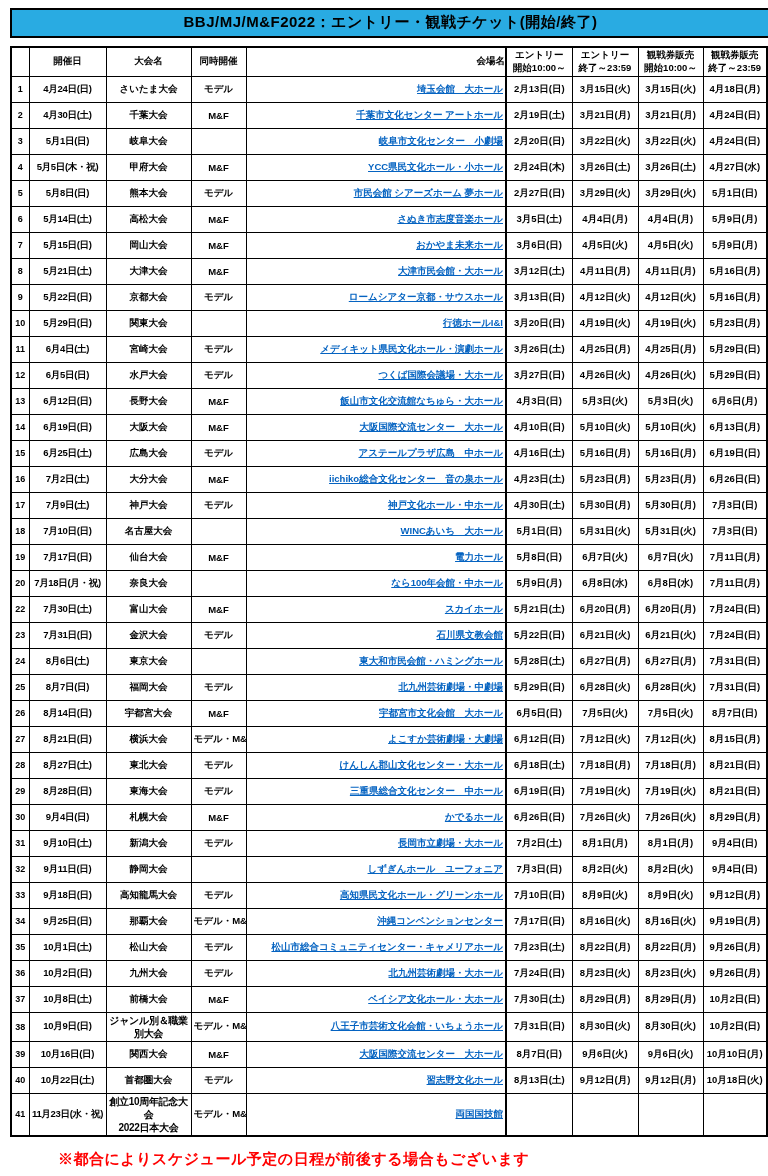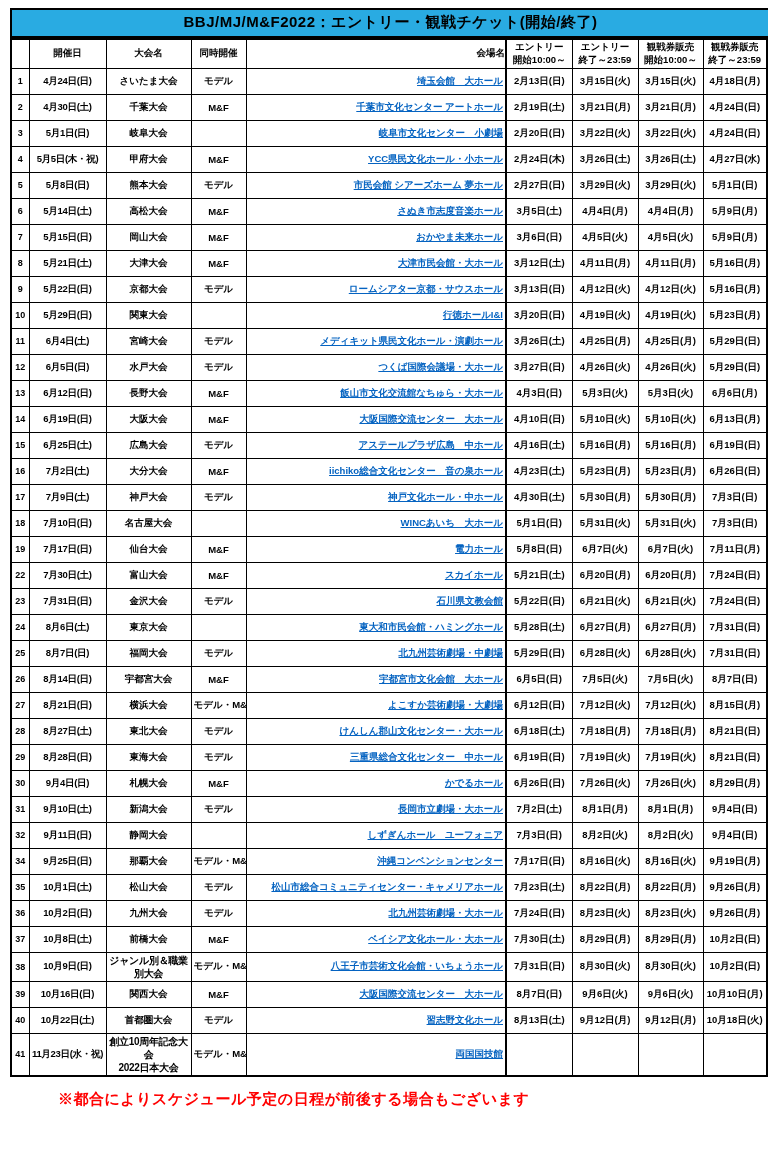--- a/index.html
+++ b/index.html
@@ -10,21 +10,21 @@
     font-family:"Liberation Sans", sans-serif;
   }
   .page { padding:8px 2px 0 10px; }
   .title-bar {
     width:761px; border:2px solid #000; background:var(--title-bg);
     text-align:center; font-weight:bold; font-size:15px;
     padding:3px 0 4px 0; color:#000; letter-spacing:0.5px;
   }
   table {
     border-collapse:collapse; table-layout:fixed; width:756px;
-    border:2px solid #000; margin-top:0;
+    border:2px solid #000; margin-top:8px;
   }
   th, td { border:1px solid #000; overflow:hidden; }
   thead th {
     font-size:9.5px; font-weight:bold; text-align:center;
     height:28px; padding:1px 0; line-height:1.35; background:#fff; color:#000;
   }
   tbody td {
     height:26px; font-size:9.5px; font-weight:bold; text-align:center;
     padding:1px 2px; white-space:nowrap; color:#000;
   }
@@ -278,20 +278,31 @@
           <td class="c-date">7月17日(日)</td>
           <td class="c-name">仙台大会</td>
           <td class="c-con">M&amp;F</td>
           <td class="c-venue"><a>電力ホール</a></td>
           <td class="c-d">5月8日(日)</td>
           <td class="c-d">6月7日(火)</td>
           <td class="c-d">6月7日(火)</td>
           <td class="c-d">7月11日(月)</td>
         </tr>
         <tr>
+          <td class="c-no">20</td>
+          <td class="c-date">7月18日(月・祝)</td>
+          <td class="c-name">奈良大会</td>
+          <td class="c-con"></td>
+          <td class="c-venue"><a>なら100年会館・中ホール</a></td>
+          <td class="c-d">5月9日(月)</td>
+          <td class="c-d">6月8日(水)</td>
+          <td class="c-d">6月8日(水)</td>
+          <td class="c-d">7月11日(月)</td>
+        </tr>
+        <tr>
           <td class="c-no">22</td>
           <td class="c-date">7月30日(土)</td>
           <td class="c-name">富山大会</td>
           <td class="c-con">M&amp;F</td>
           <td class="c-venue"><a>スカイホール</a></td>
           <td class="c-d">5月21日(土)</td>
           <td class="c-d">6月20日(月)</td>
           <td class="c-d">6月20日(月)</td>
           <td class="c-d">7月24日(日)</td>
         </tr>
@@ -399,20 +410,31 @@
           <td class="c-date">9月11日(日)</td>
           <td class="c-name">静岡大会</td>
           <td class="c-con"></td>
           <td class="c-venue"><a>しずぎんホール　ユーフォニア</a></td>
           <td class="c-d">7月3日(日)</td>
           <td class="c-d">8月2日(火)</td>
           <td class="c-d">8月2日(火)</td>
           <td class="c-d">9月4日(日)</td>
         </tr>
         <tr>
+          <td class="c-no">33</td>
+          <td class="c-date">9月18日(日)</td>
+          <td class="c-name">高知龍馬大会</td>
+          <td class="c-con">モデル</td>
+          <td class="c-venue"><a>高知県民文化ホール・グリーンホール</a></td>
+          <td class="c-d">7月10日(日)</td>
+          <td class="c-d">8月9日(火)</td>
+          <td class="c-d">8月9日(火)</td>
+          <td class="c-d">9月12日(月)</td>
+        </tr>
+        <tr>
           <td class="c-no">34</td>
           <td class="c-date">9月25日(日)</td>
           <td class="c-name">那覇大会</td>
           <td class="c-con">モデル・M&amp;F</td>
           <td class="c-venue"><a>沖縄コンベンションセンター</a></td>
           <td class="c-d">7月17日(日)</td>
           <td class="c-d">8月16日(火)</td>
           <td class="c-d">8月16日(火)</td>
           <td class="c-d">9月19日(月)</td>
         </tr>

